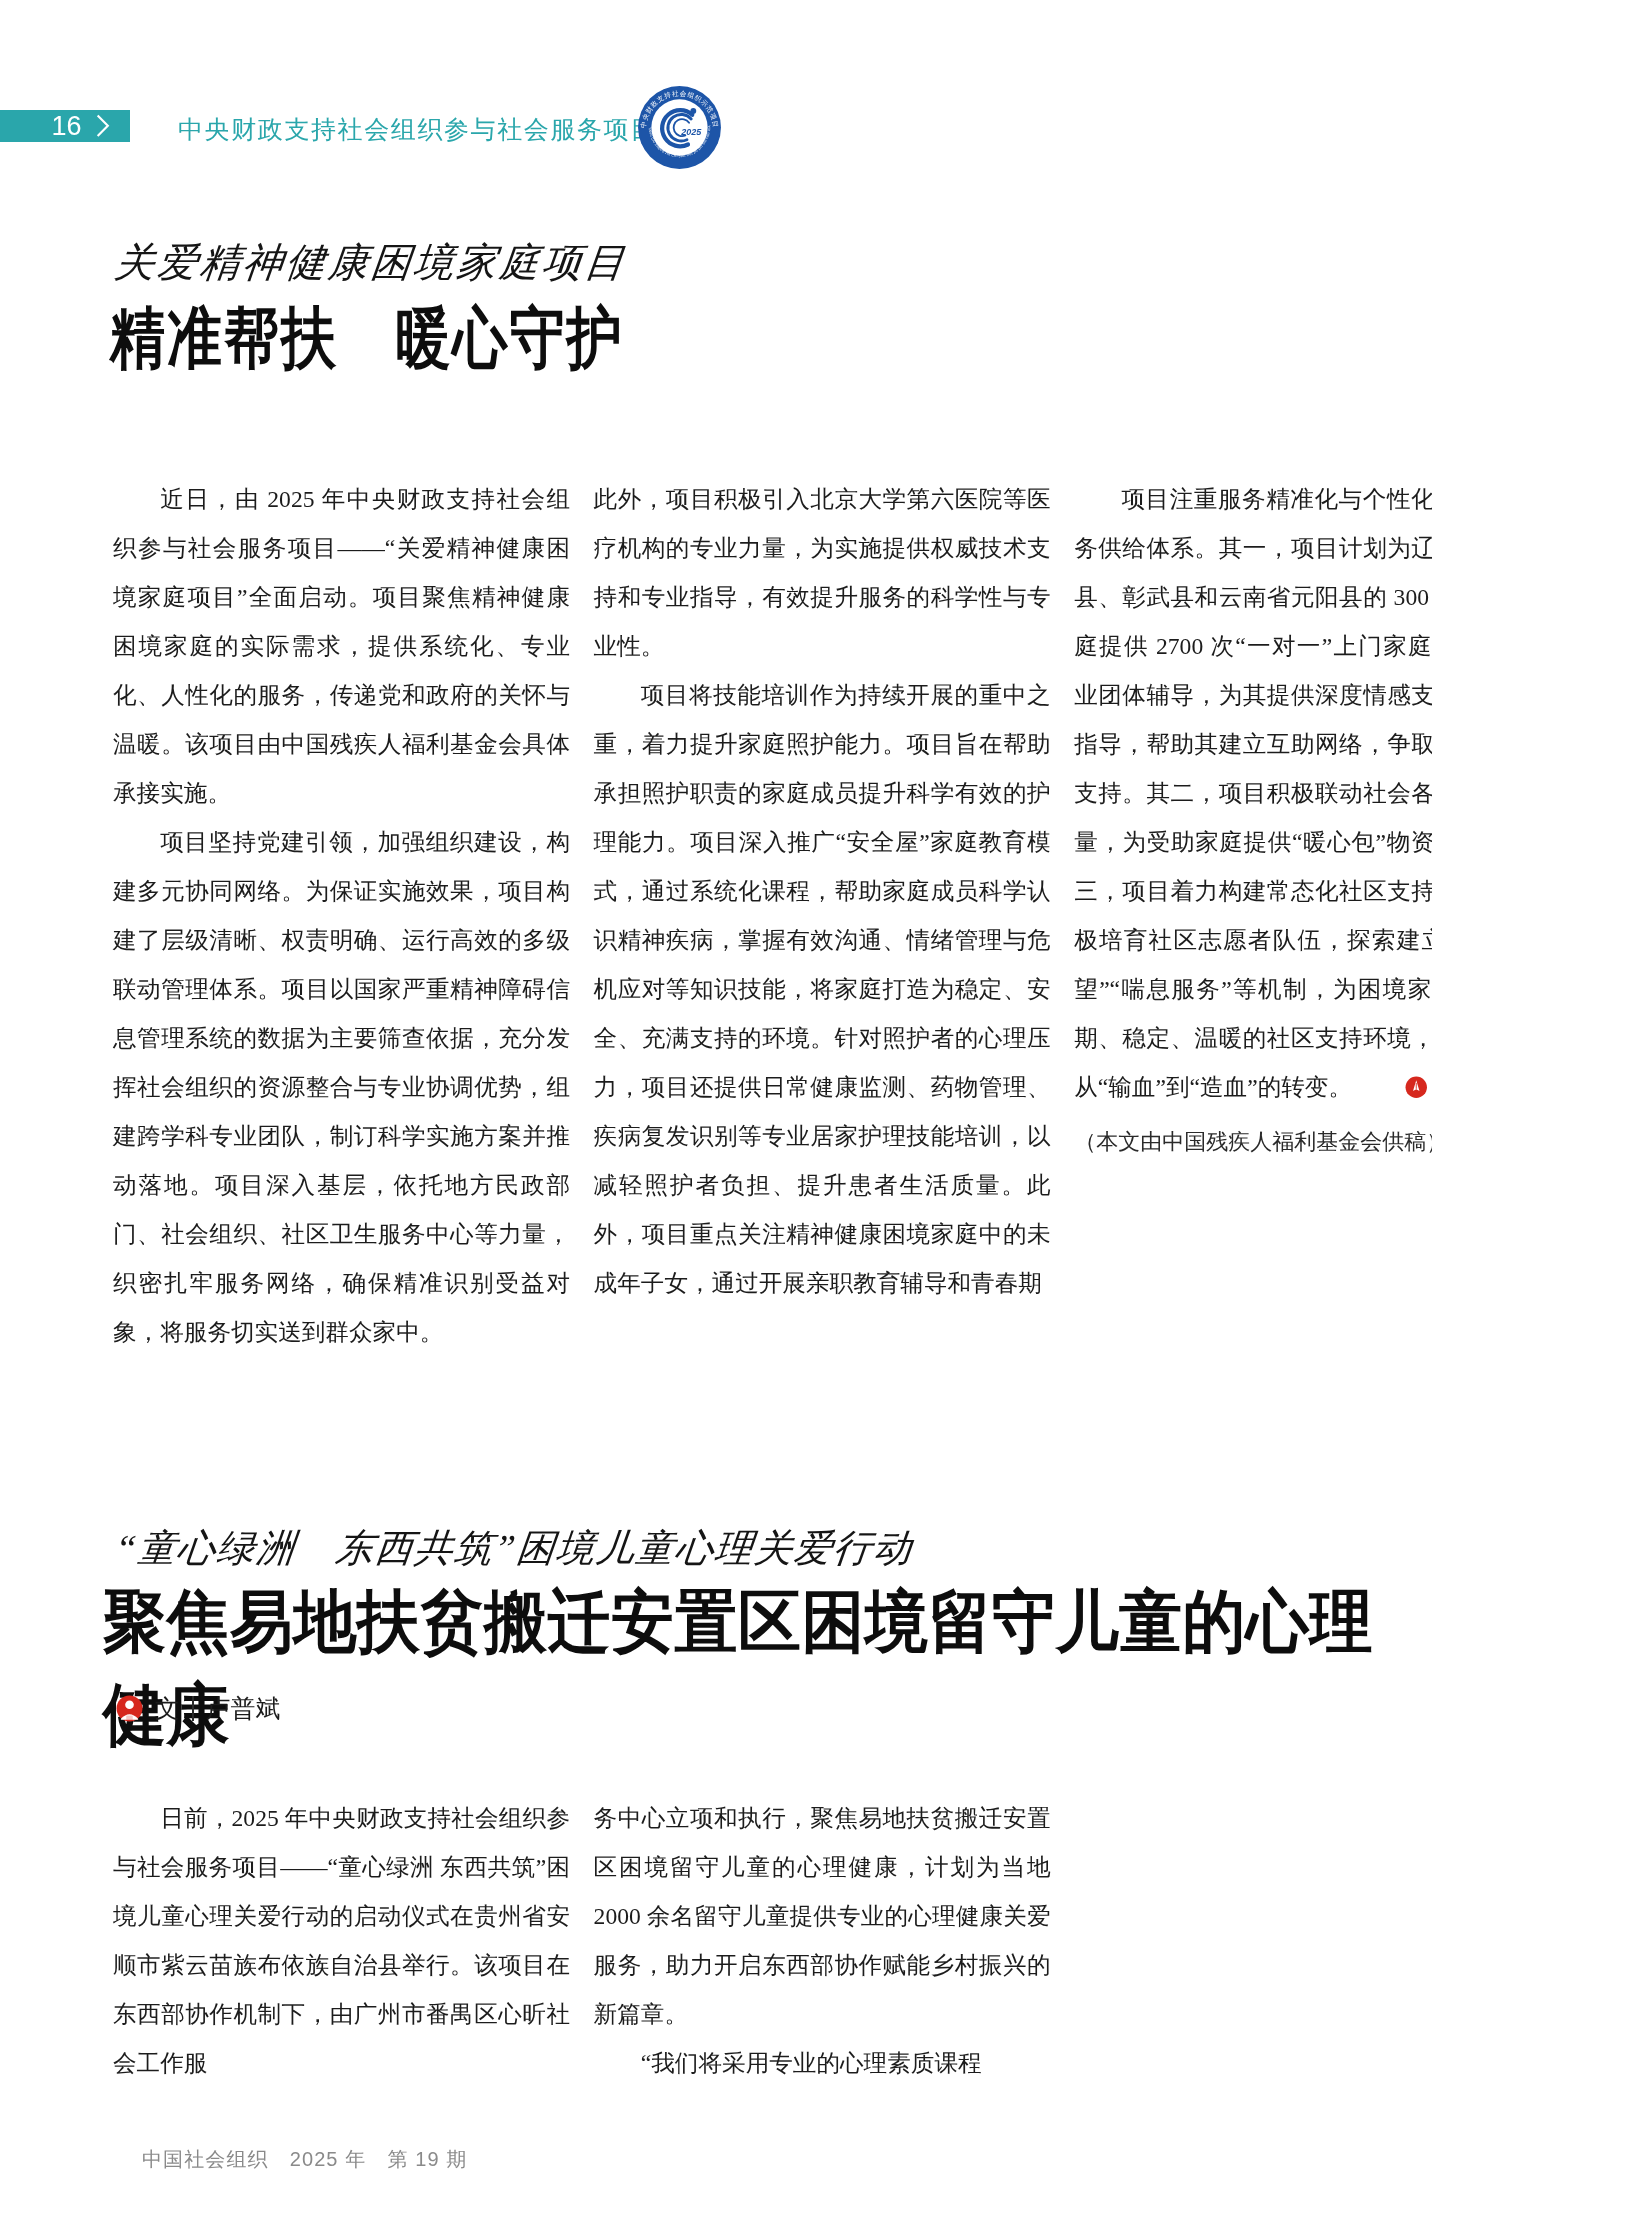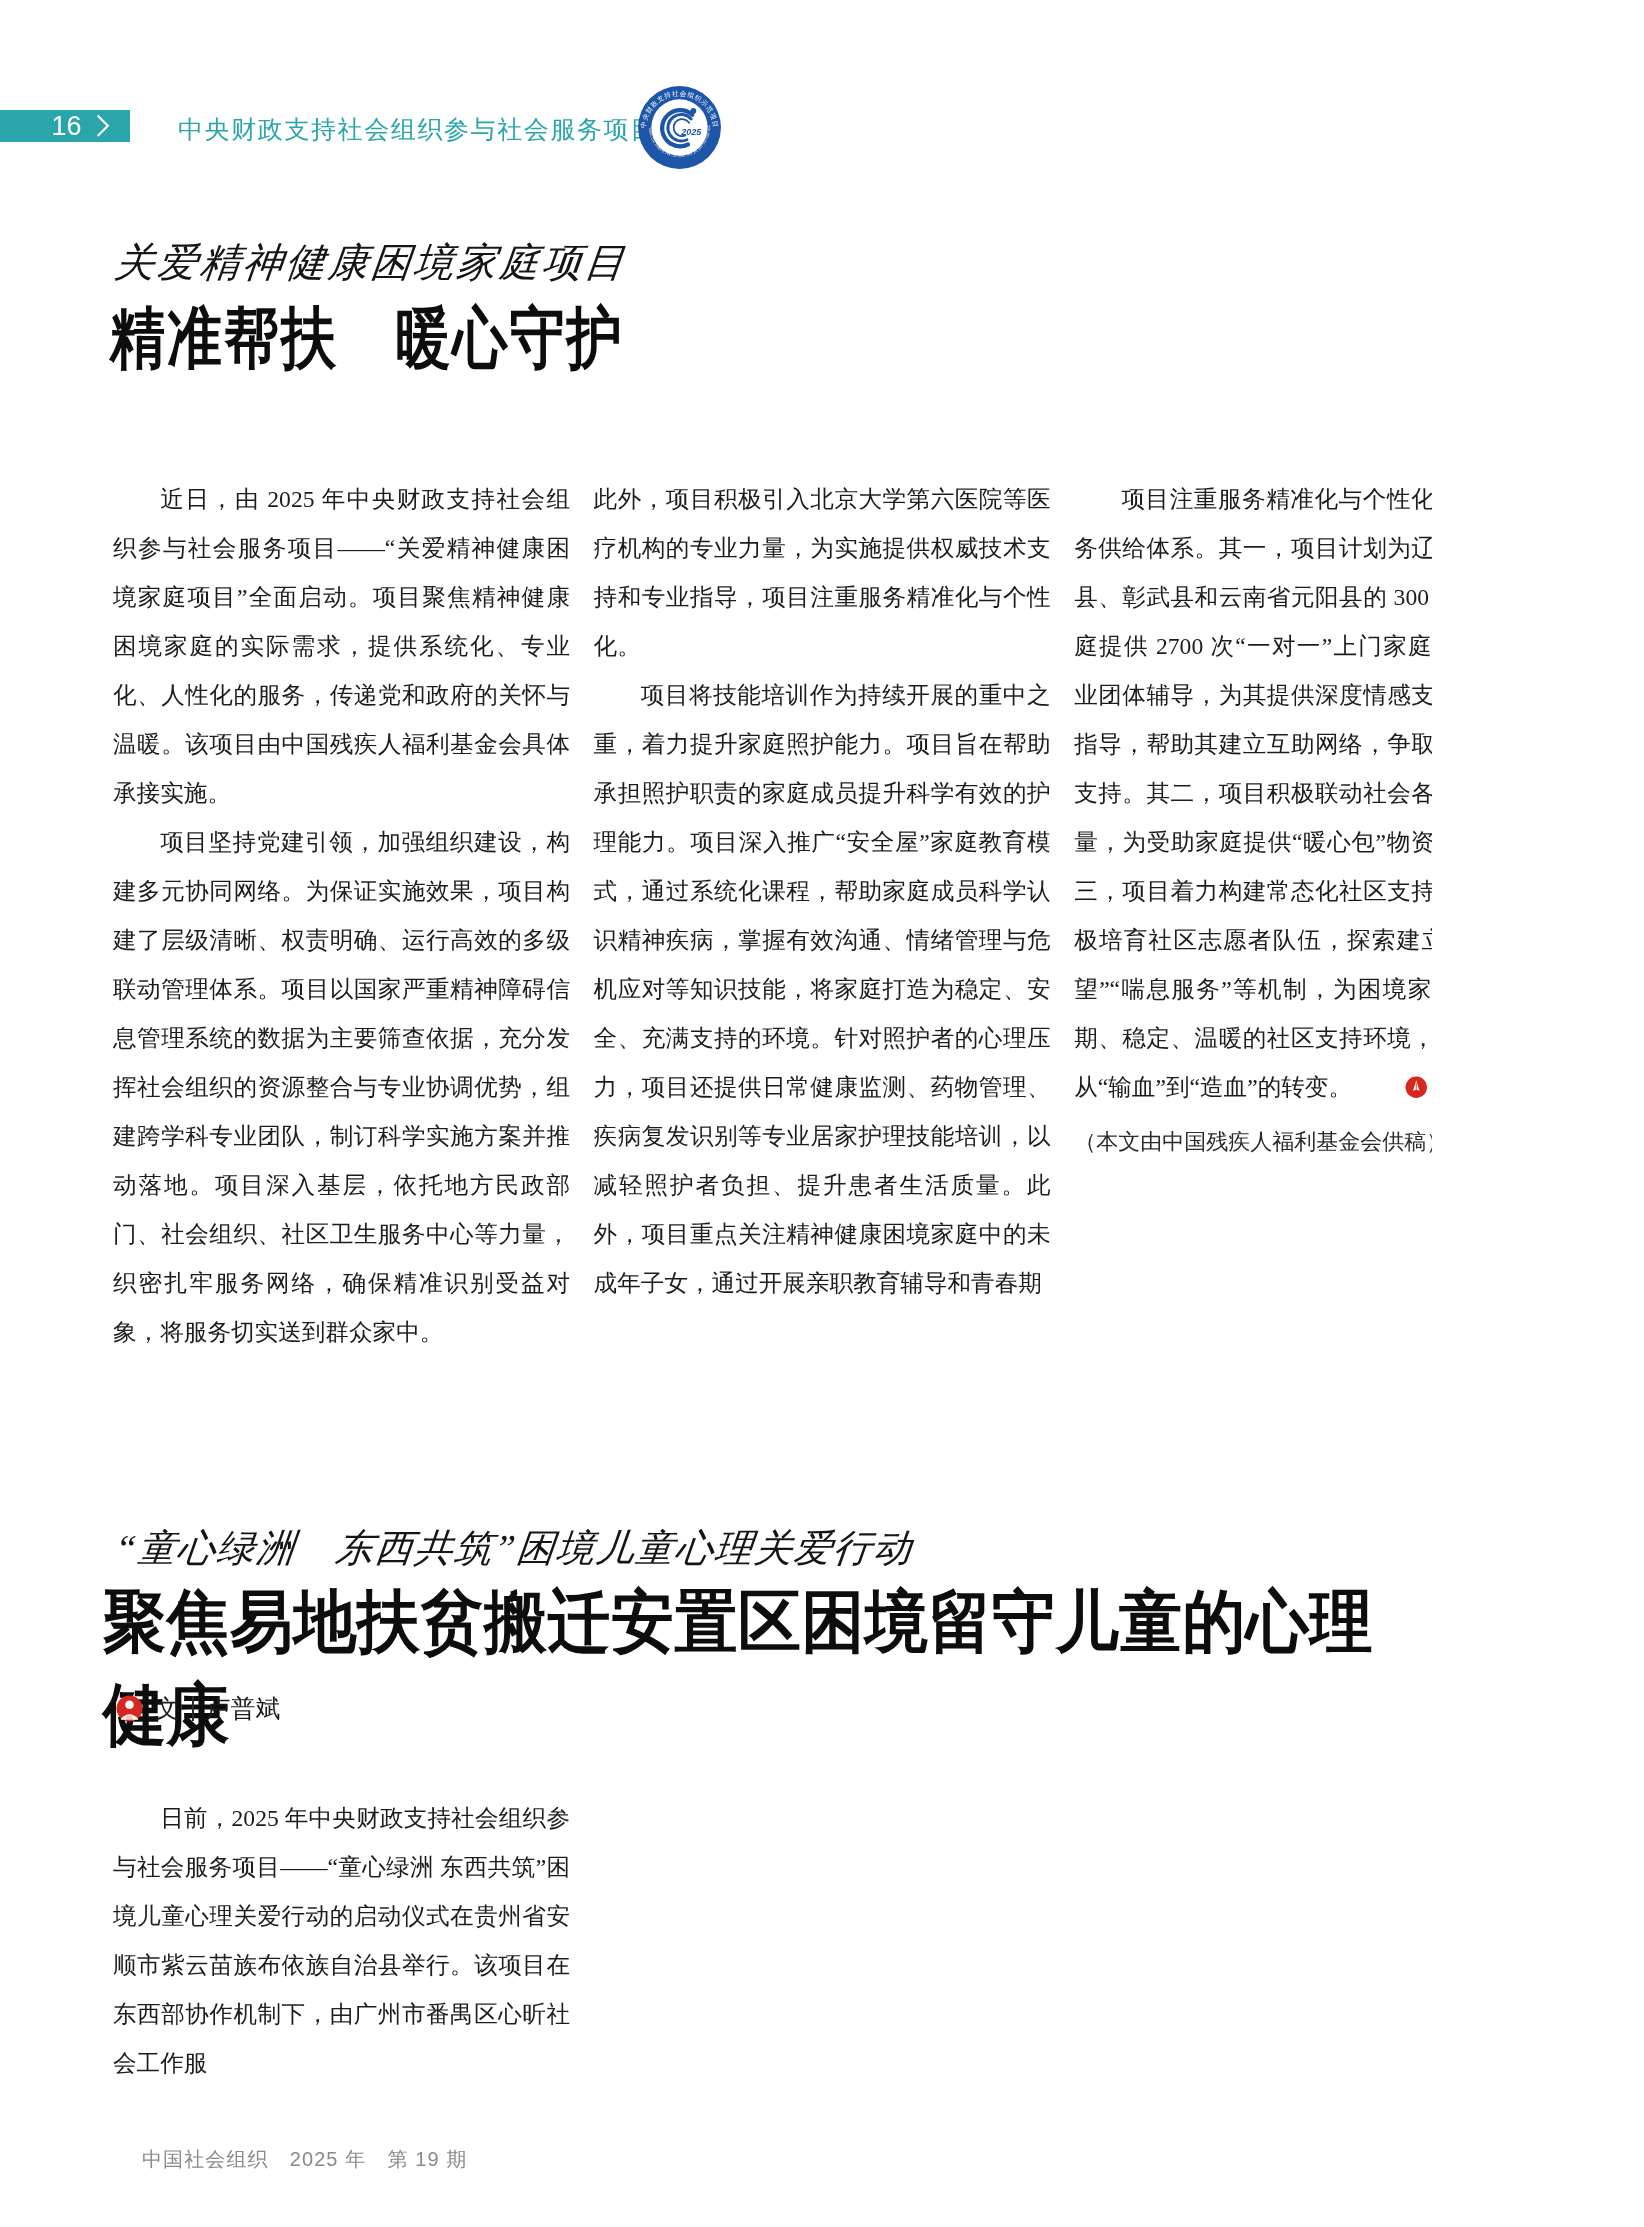--- a/index.html
+++ b/index.html
@@ -86,21 +86,21 @@
 
   <div class="kicker k1">关爱精神健康困境家庭项目</div>
   <h1 class="t1">精准帮扶　暖心守护</h1>
 
   <div class="a-body b1">
     <div class="a-col">
       <p class="indent"><span>近日，由 2025 年中央财政支持社会组织参与社会服务项目——“关爱精神健康困境家庭项目”全面启动。项目聚焦精神健康困境家庭的实际需求，提供系统化、专业化、人性化的服务，传递党和政府的关怀与温暖。该项目由中国残疾人福利基金会具体承接实施。</span></p>
       <p class="indent"><span>项目坚持党建引领，加强组织建设，构建多元协同网络。为保证实施效果，项目构建了层级清晰、权责明确、运行高效的多级联动管理体系。项目以国家严重精神障碍信息管理系统的数据为主要筛查依据，充分发挥社会组织的资源整合与专业协调优势，组建跨学科专业团队，制订科学实施方案并推动落地。项目深入基层，依托地方民政部门、社会组织、社区卫生服务中心等力量，织密扎牢服务网络，确保精准识别受益对象，将服务切实送到群众家中。</span></p>
     </div>
     <div class="a-col">
-      <p><span>此外，项目积极引入北京大学第六医院等医疗机构的专业力量，为实施提供权威技术支持和专业指导，项目注重服务精准化与个性化。</span></p>
+      <p><span>此外，项目积极引入北京大学第六医院等医疗机构的专业力量，为实施提供权威技术支持和专业指导，有效提升服务的科学性与专业性。</span></p>
       <p class="indent"><span>项目将技能培训作为持续开展的重中之重，着力提升家庭照护能力。项目旨在帮助承担照护职责的家庭成员提升科学有效的护理能力。项目深入推广“安全屋”家庭教育模式，通过系统化课程，帮助家庭成员科学认识精神疾病，掌握有效沟通、情绪管理与危机应对等知识技能，将家庭打造为稳定、安全、充满支持的环境。针对照护者的心理压力，项目还提供日常健康监测、药物管理、疾病复发识别等专业居家护理技能培训，以减轻照护者负担、提升患者生活质量。此外，项目重点关注精神健康困境家庭中的未成年子女，通过开展亲职教育辅导和青春期</span></p>
     </div>
     <div class="a-col">
       <p class="indent">
         <span>项目注重服务精准化与个性化，完善服务供给体系。其一，项目计划为辽宁省阜蒙县、彰武县和云南省元阳县的 300 户受助家庭提供 2700 次“一对一”上门家庭辅导和专业团体辅导，为其提供深度情感支持和行为指导，帮助其建立互助网络，争取更多社会支持。其二，项目积极联动社会各界爱心力量，为受助家庭提供“暖心包”物资援助。其三，项目着力构建常态化社区支持网络，积极培育社区志愿者队伍，探索建立“邻里守望”“喘息服务”等机制，为困境家庭打造长期、稳定、温暖的社区支持环境，推动实现从“输血”到“造血”的转变。</span><span class="endmark"><svg width="22.5" height="22.5" viewBox="0 0 42 42">
               <circle cx="21" cy="21" r="20" fill="#d6281e"></circle>
               <path d="M21 8 L27 28 L21 24.5 L15 28 Z" fill="#ffffff"></path>
               <line x1="21" y1="13" x2="21" y2="24" stroke="#d6281e" stroke-width="1.6"></line>
             </svg></span>
       </p>
@@ -122,18 +122,22 @@
     </svg>
     <span>文</span>
     <span class="sep"></span>
     <span>卢普斌</span>
   </div>
 
   <div class="a-body b2">
     <div class="a-col h6l">
       <p class="indent"><span>日前，2025 年中央财政支持社会组织参与社会服务项目——“童心绿洲 东西共筑”困境儿童心理关爱行动的启动仪式在贵州省安顺市紫云苗族布依族自治县举行。该项目在东西部协作机制下，由广州市番禺区心昕社会工作服</span></p>
     </div>
+    <div class="a-col h6l">
+      <p><span>务中心立项和执行，聚焦易地扶贫搬迁安置区困境留守儿童的心理健康，计划为当地 2000 余名留守儿童提供专业的心理健康关爱服务，助力开启东西部协作赋能乡村振兴的新篇章。</span></p>
+      <p class="indent"><span>“我们将采用专业的心理素质课程</span></p>
+    </div>
   </div>
 
   <div class="footer">中国社会组织　2025 年　第 19 期</div>
 
 </div>
 
 
 </body></html>

